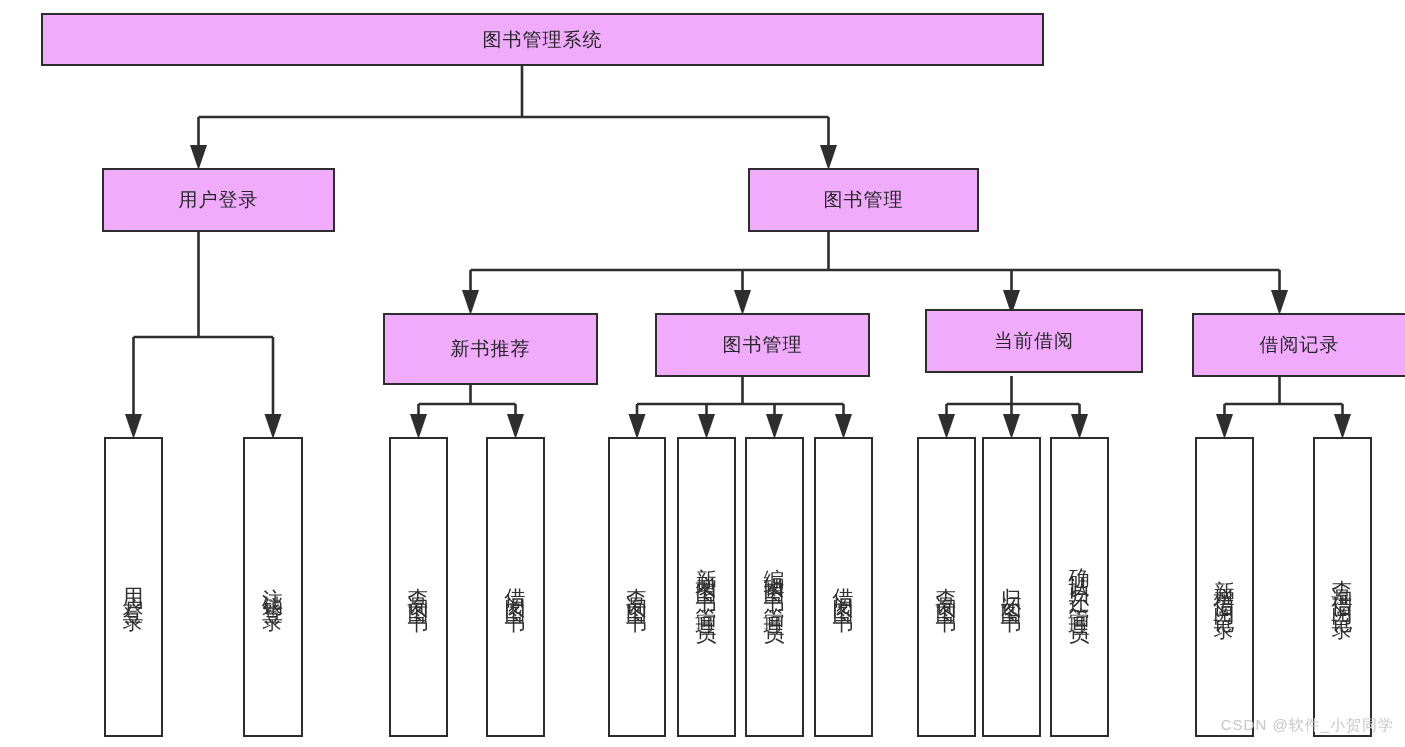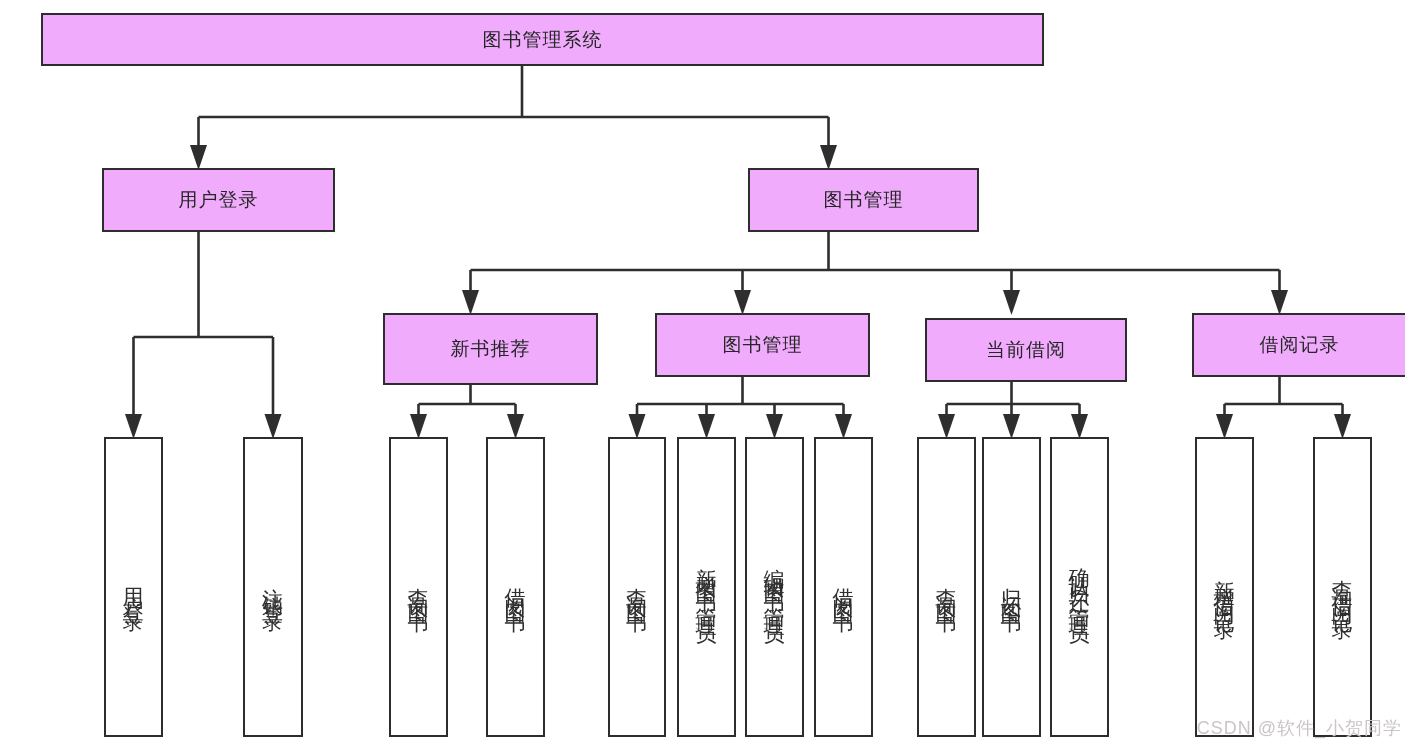--- a/index.html
+++ b/index.html
@@ -35,22 +35,22 @@
   .vbox span{
     writing-mode:vertical-rl;
     color:#2f2f2f;
     font-size:21px;
     letter-spacing:8px;
     line-height:1;
     white-space:nowrap;
   }
   #watermark{
     position:absolute;
-    right:3px;top:716px;
-    font-size:18px;
+    right:11px;top:716px;
+    font-size:15px;
     color:#cbc5c7;
     letter-spacing:1px;
     z-index:3;
   }
 </style>
 </head>
 <body>
 
 <div id="stage">
 
@@ -87,21 +87,21 @@
     </g>
   </svg>
 
   <div class="box" style="left:21px;top:13px;width:1003px;height:53px">图书管理系统</div>
 
   <div class="box" style="left:82px;top:168px;width:233px;height:64px">用户登录</div>
   <div class="box" style="left:728px;top:168px;width:231px;height:64px">图书管理</div>
 
   <div class="box" style="left:363px;top:313px;width:215px;height:72px">新书推荐</div>
   <div class="box" style="left:635px;top:313px;width:215px;height:64px">图书管理</div>
-  <div class="box" style="left:905px;top:318px;width:202px;height:64px">当前借阅</div>
+  <div class="box" style="left:905px;top:309px;width:218px;height:64px">当前借阅</div>
   <div class="box" style="left:1172px;top:313px;width:215px;height:64px">借阅记录</div>
 
   <div class="vbox" style="left:104px">
     <span>用户登录</span>
   </div>
   <div class="vbox" style="left:243px;width:60px">
     <span>注销登录</span>
   </div>
 
   <div class="vbox" style="left:389px">

